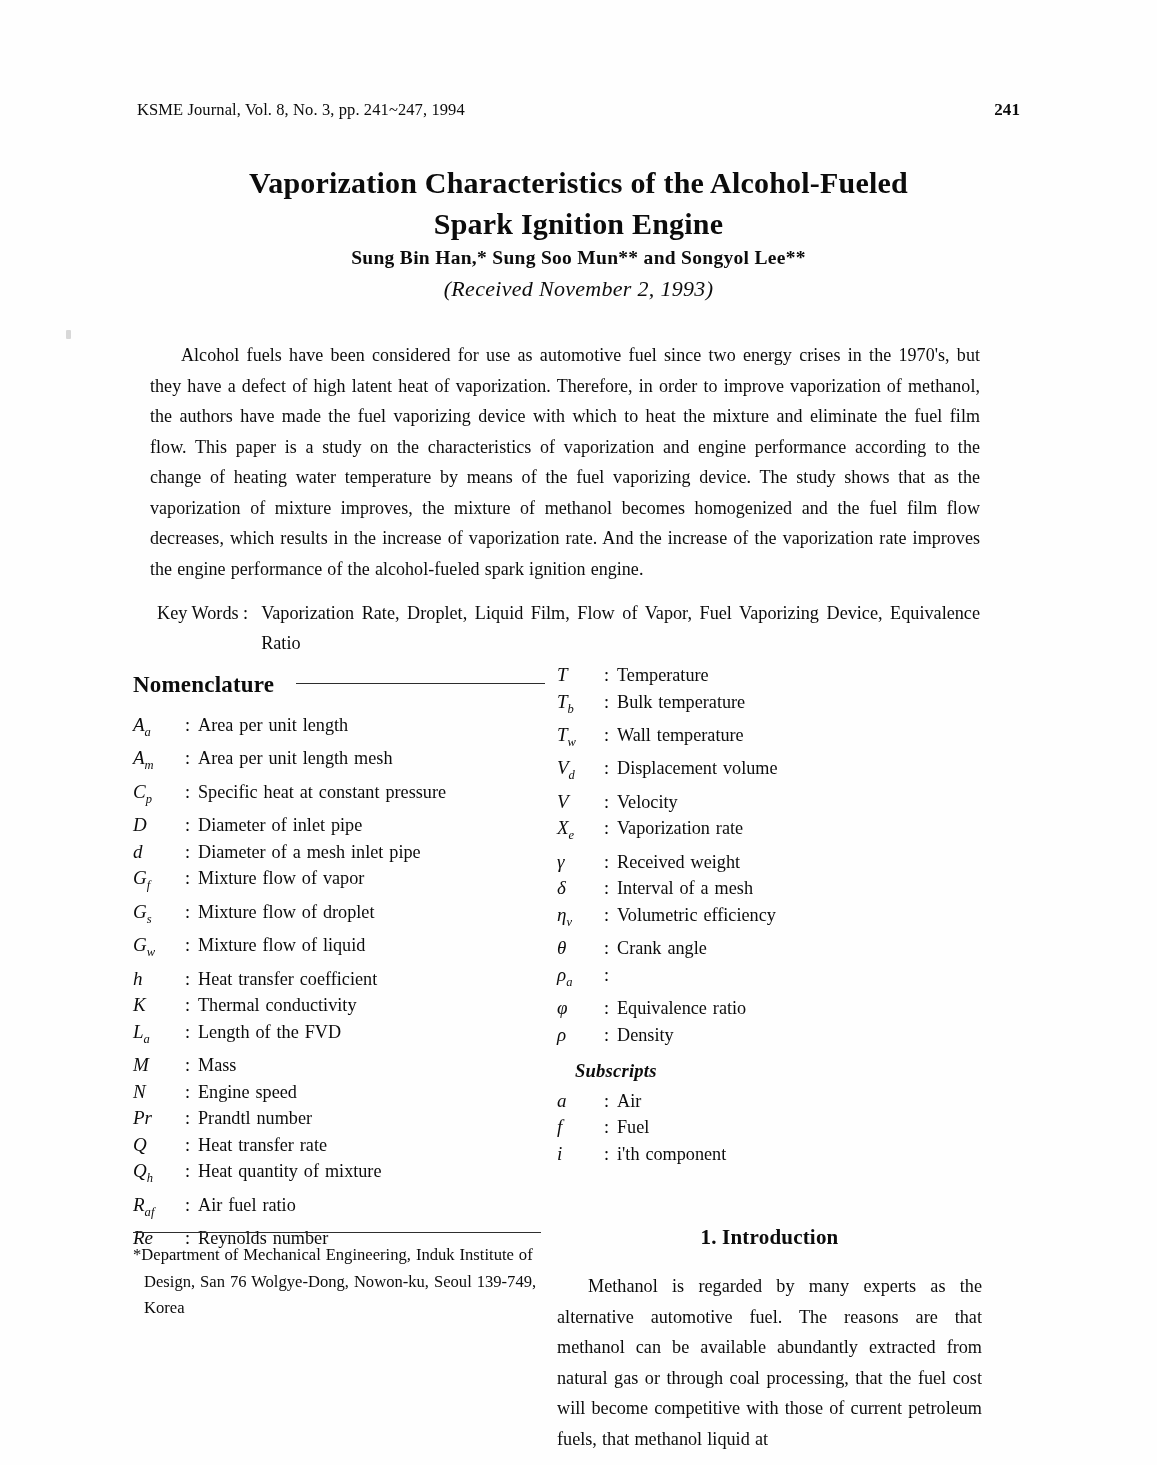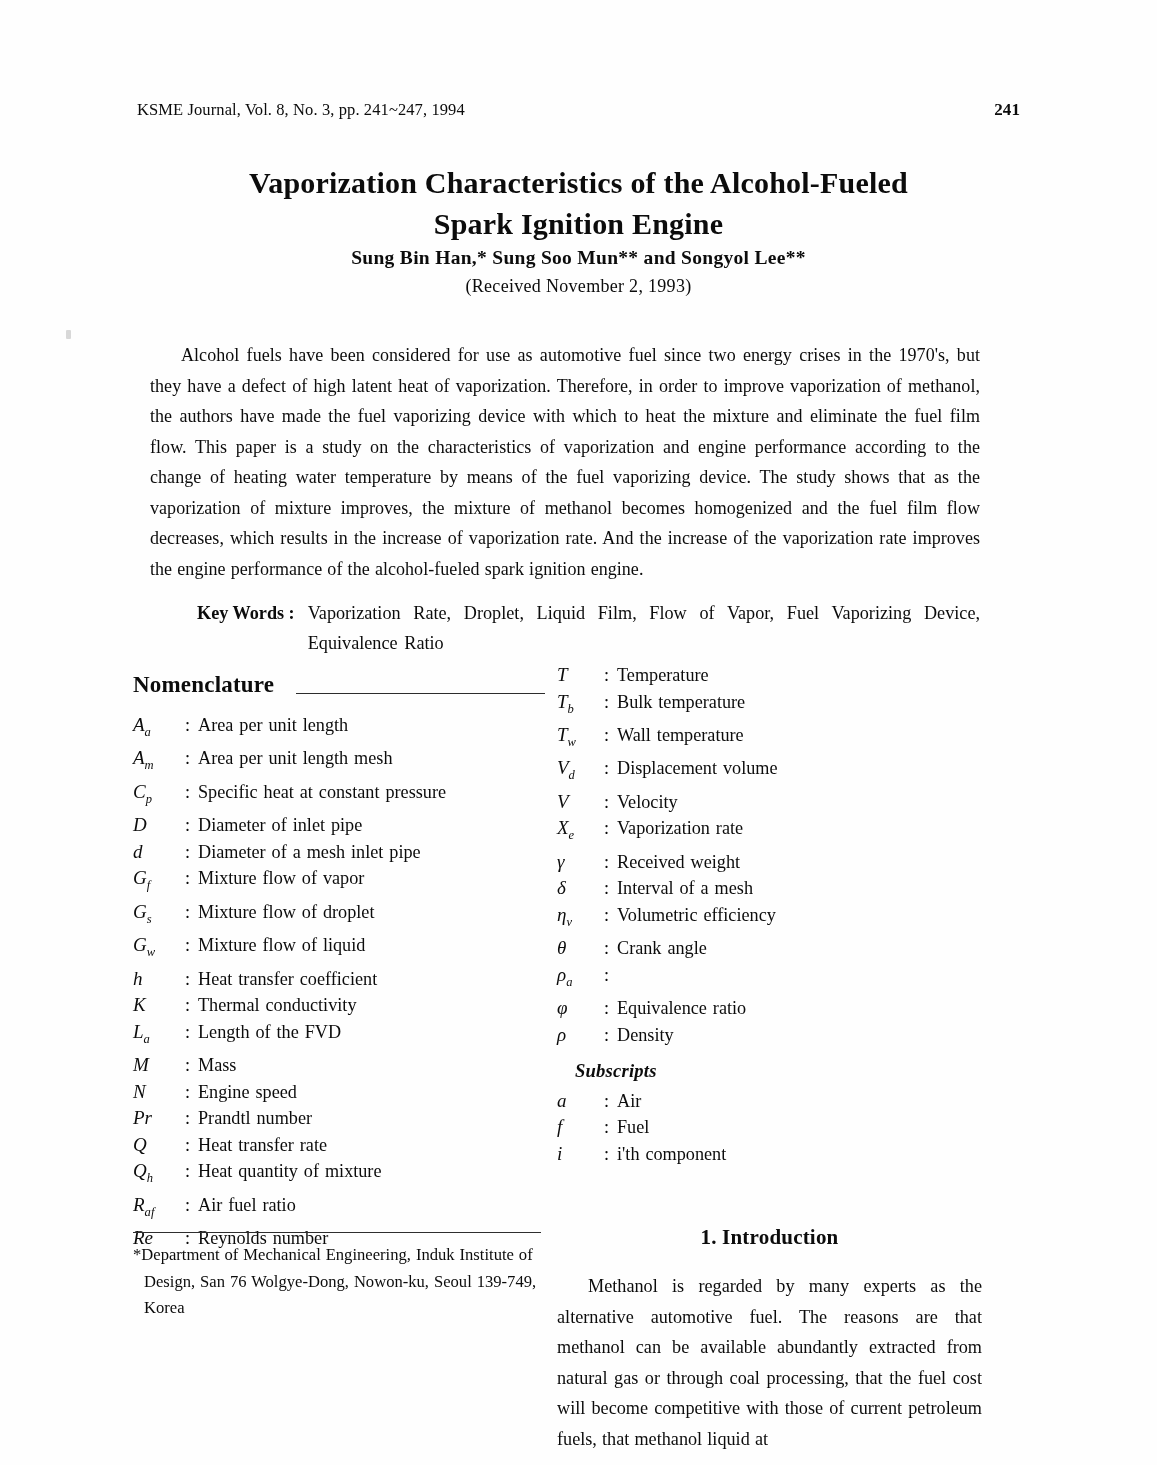--- a/index.html
+++ b/index.html
@@ -60,21 +60,22 @@
     font-size: 19.5px;
     font-weight: bold;
     letter-spacing: 0.3px;
   }
   .received {
     position: absolute;
     top: 276px;
     left: 150px;
     right: 150px;
     text-align: center;
-    font-size: 18px;
+    font-size: 22px;
+    font-style: italic;
     letter-spacing: 0.3px;
   }
 
   
   .abstract {
     position: absolute;
     top: 340px;
     left: 150px;
     width: 830px;
     font-size: 18px;
@@ -90,25 +91,24 @@
     position: absolute;
     top: 598px;
     left: 157px;
     width: 823px;
     font-size: 18.2px;
     line-height: 30px;
     display: flex;
     align-items: flex-start;
   }
   .keywords .kw-label {
-    font-weight: bold;
+    font-weight: normal;
     white-space: nowrap;
     flex: 0 0 auto;
     padding-right: 13px;
-    margin-left: 40px;
   }
   .keywords .kw-body {
     flex: 1 1 auto;
     text-align: justify;
     word-spacing: 2.2px;
   }
 
   
   .col-left {
     position: absolute;
@@ -119,21 +119,21 @@
   .col-right {
     position: absolute;
     top: 662px;
     left: 557px;
     width: 425px;
   }
 
   
   .nom-head {
     display: flex;
-    align-items: flex-end;
+    align-items: center;
     font-size: 23px;
     font-weight: bold;
     letter-spacing: 0.2px;
     margin-bottom: 14px;
     gap: 8px;
   }
   .nom-head .nom-rule {
     flex: 1 1 auto;
     height: 1px;
     background: #2c2c2c;

